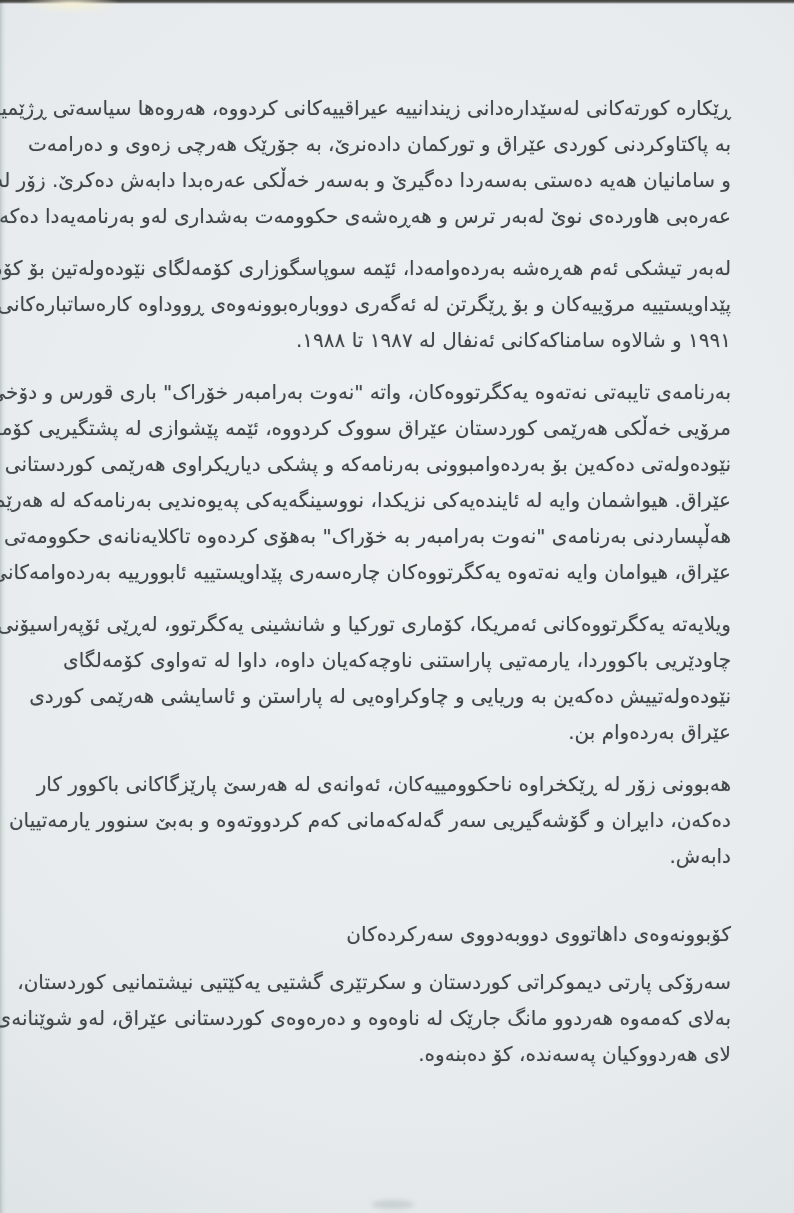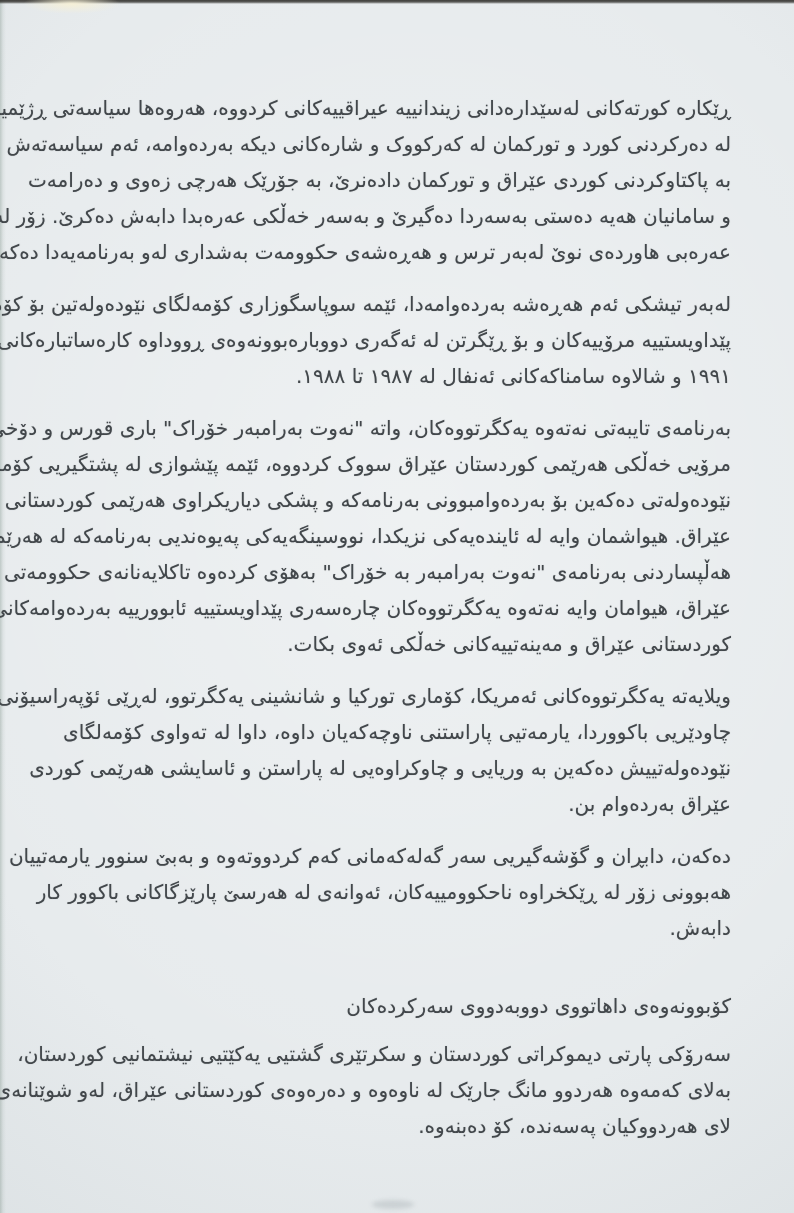--- a/index.html
+++ b/index.html
@@ -59,48 +59,46 @@
     filter: blur(2px);
   }
 </style>
 </head>
 <body>
 
 <div class="page">
   <div class="content">
       <div class="paragraph">
         <div class="line">ڕێکارە کورتەکانی لەسێدارەدانی زیندانییە عیراقییەکانی کردووە، هەروەها سیاسەتی ڕژێمیش</div>
-        <div class="line">لە دەرکردنی کورد و تورکمان لە کەرکووک و شارەکانی دیکە بەردەوامە، ئەم سیاسەتەش</div>
         <div class="line">بە پاکتاوکردنی کوردی عێراق و تورکمان دادەنرێ، بە جۆرێک هەرچی زەوی و دەرامەت</div>
         <div class="line">و سامانیان هەیە دەستی بەسەردا دەگیرێ و بەسەر خەڵکی عەرەبدا دابەش دەکرێ. زۆر لە</div>
         <div class="line para-last">عەرەبی هاوردەی نوێ لەبەر ترس و هەڕەشەی حکوومەت بەشداری لەو بەرنامەیەدا دەکەن.</div>
       </div>
       <div class="paragraph">
         <div class="line">لەبەر تیشکی ئەم هەڕەشە بەردەوامەدا، ئێمە سوپاسگوزاری کۆمەلگای نێودەولەتین بۆ کۆمەکی</div>
         <div class="line">پێداویستییە مرۆییەکان و بۆ ڕێگرتن لە ئەگەری دووبارەبوونەوەی ڕووداوە کارەساتبارەکانی</div>
         <div class="line para-last">١٩٩١ و شالاوە سامناکەکانی ئەنفال لە ١٩٨٧ تا ١٩٨٨.</div>
       </div>
       <div class="paragraph">
         <div class="line">بەرنامەی تایبەتی نەتەوە یەکگرتووەکان، واتە "نەوت بەرامبەر خۆراک" باری قورس و دۆخی</div>
         <div class="line">مرۆیی خەڵکی هەرێمی کوردستان عێراق سووک کردووە، ئێمە پێشوازی لە پشتگیریی کۆمەلگای</div>
         <div class="line">نێودەولەتی دەکەین بۆ بەردەوامبوونی بەرنامەکە و پشکی دیاریکراوی هەرێمی کوردستانی</div>
         <div class="line">عێراق. هیواشمان وایە لە ئایندەیەکی نزیکدا، نووسینگەیەکی پەیوەندیی بەرنامەکە لە هەرێمەک</div>
         <div class="line">هەڵپساردنی بەرنامەی "نەوت بەرامبەر بە خۆراک" بەهۆی کردەوە تاکلایەنانەی حکوومەتی</div>
         <div class="line">عێراق، هیوامان وایە نەتەوە یەکگرتووەکان چارەسەری پێداویستییە ئابوورییە بەردەوامەکانی</div>
-        <div class="line para-last">کوردستانی عێراق و مەینەتییەکانی خەڵکی ئەوی بکات.</div>
       </div>
       <div class="paragraph">
         <div class="line">ویلایەتە یەکگرتووەکانی ئەمریکا، کۆماری تورکیا و شانشینی یەکگرتوو، لەڕێی ئۆپەراسیۆنی</div>
         <div class="line">چاودێریی باکووردا، یارمەتیی پاراستنی ناوچەکەیان داوە، داوا لە تەواوی کۆمەلگای</div>
         <div class="line">نێودەولەتییش دەکەین بە وریایی و چاوکراوەیی لە پاراستن و ئاسایشی هەرێمی کوردی</div>
         <div class="line para-last">عێراق بەردەوام بن.</div>
       </div>
       <div class="paragraph">
+        <div class="line">هەبوونی زۆر لە ڕێکخراوە ناحکوومییەکان، ئەوانەی لە هەرسێ پارێزگاکانی باکوور کار</div>
         <div class="line">دەکەن، دابڕان و گۆشەگیریی سەر گەلەکەمانی کەم کردووتەوە و بەبێ سنوور یارمەتییان</div>
-        <div class="line">هەبوونی زۆر لە ڕێکخراوە ناحکوومییەکان، ئەوانەی لە هەرسێ پارێزگاکانی باکوور کار</div>
         <div class="line para-last">دابەش.</div>
       </div>
       <div class="heading">کۆبوونەوەی داهاتووی دووبەدووی سەرکردەکان</div>
       <div class="paragraph">
         <div class="line">سەرۆکی پارتی دیموکراتی کوردستان و سکرتێری گشتیی یەکێتیی نیشتمانیی کوردستان،</div>
         <div class="line">بەلای کەمەوە هەردوو مانگ جارێک لە ناوەوە و دەرەوەی کوردستانی عێراق، لەو شوێنانەی</div>
         <div class="line para-last">لای هەردووکیان پەسەندە، کۆ دەبنەوە.</div>
       </div>
     </div>
   <div class="page-number-smudge"></div>

